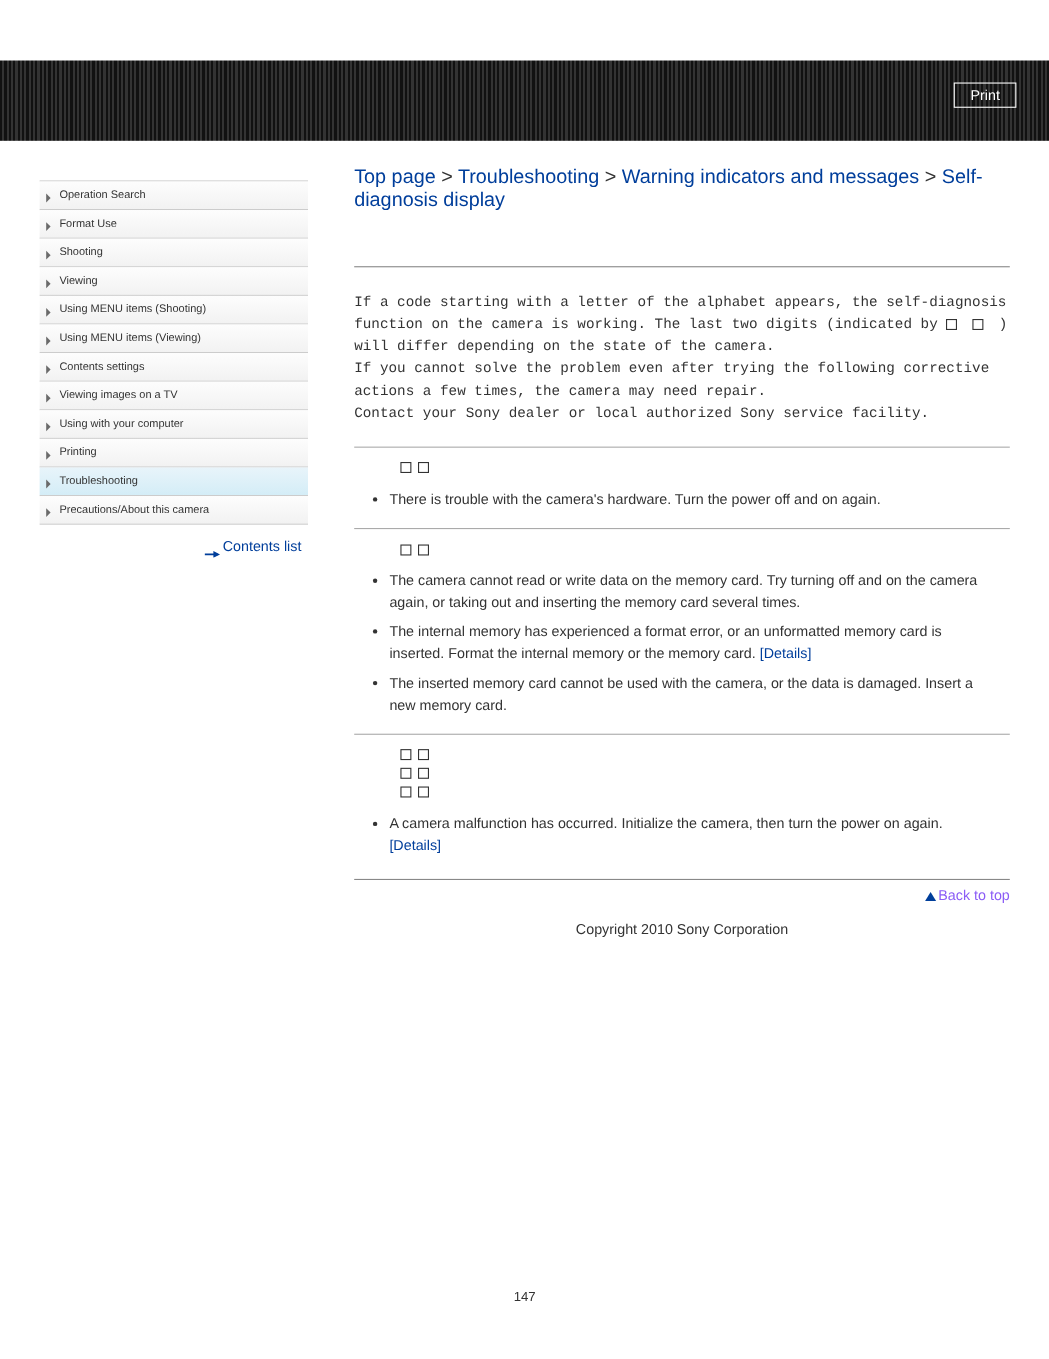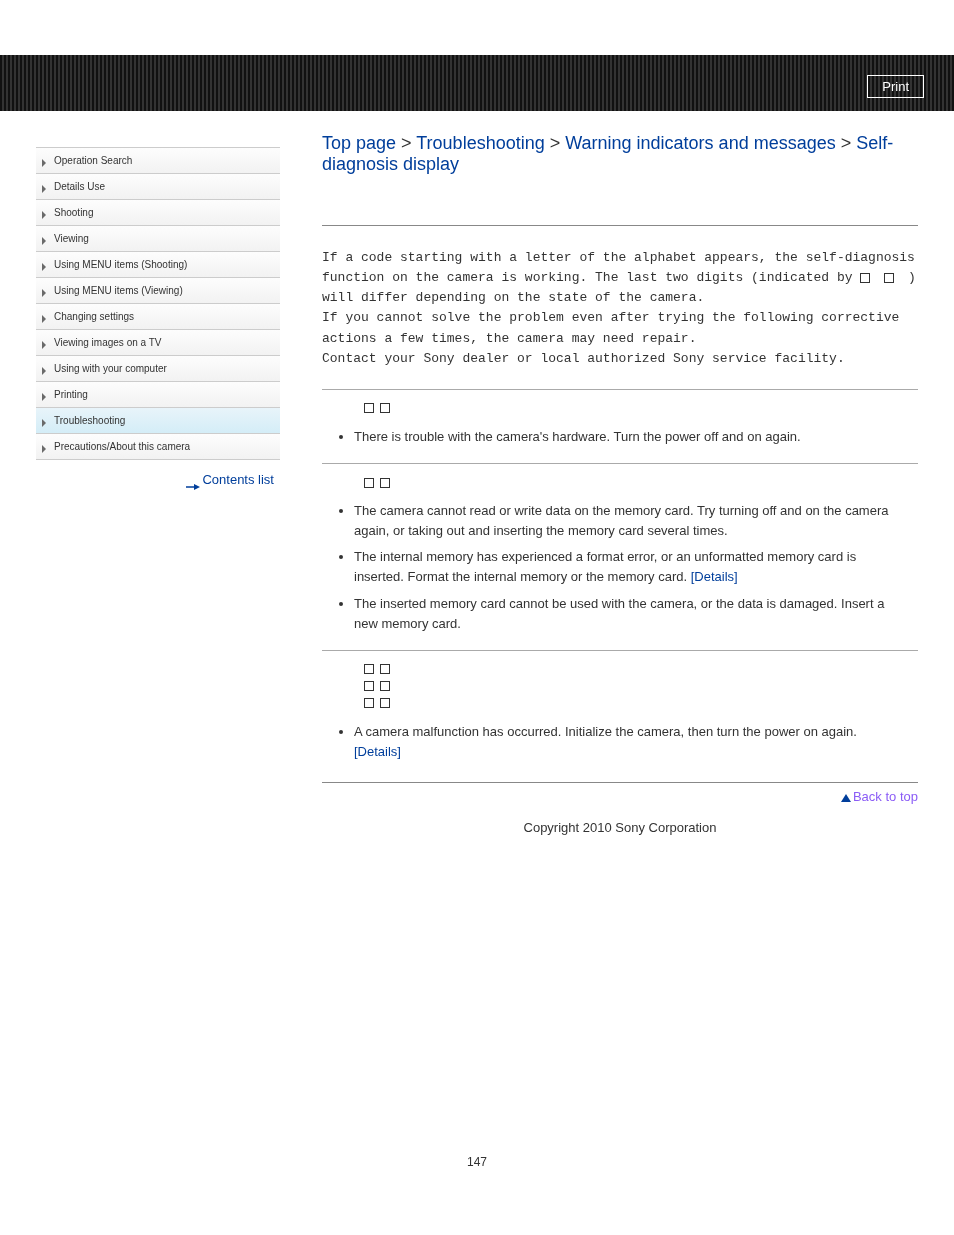--- a/index.html
+++ b/index.html
@@ -4,21 +4,21 @@
 <style>
   * { box-sizing: border-box; margin: 0; padding: 0; }
   body {
     font-family: Arial, Helvetica, sans-serif;
     font-size: 13px;
     color: #333;
     background: #fff;
     width: 954px;
   }
   .header-bar {
-    height: 56px;
+    height: 73px;
     margin-top: 55px;
     background: repeating-linear-gradient(90deg, #111 0, #111 2px, #333 2px, #333 4px);
     position: relative;
   }
   .print-btn {
     position: absolute;
     right: 30px;
     top: 20px;
     border: 1px solid #fff;
     color: #fff;
@@ -113,26 +113,26 @@
 <body>
 
 <div class="header-bar">
   <button class="print-btn">Print</button>
 </div>
 
 <div class="container">
   <aside class="sidebar">
     <ul id="sidebar-list">
         <li><span>Operation Search</span></li>
-        <li><span>Details Use</span></li>
+        <li><span>Format Use</span></li>
         <li><span>Shooting</span></li>
         <li><span>Viewing</span></li>
         <li><span>Using MENU items (Shooting)</span></li>
         <li><span>Using MENU items (Viewing)</span></li>
-        <li><span>Changing settings</span></li>
+        <li><span>Contents settings</span></li>
         <li><span>Viewing images on a TV</span></li>
         <li><span>Using with your computer</span></li>
         <li><span>Printing</span></li>
         <li class="active"><span>Troubleshooting</span></li>
         <li><span>Precautions/About this camera</span></li>
       </ul>
     <div class="contents-link">
       <span class="arrow">
         <svg width="14" height="6">
             <line x1="0" y1="3" x2="12" y2="3" stroke="#003e9b" stroke-width="1.5"></line>

